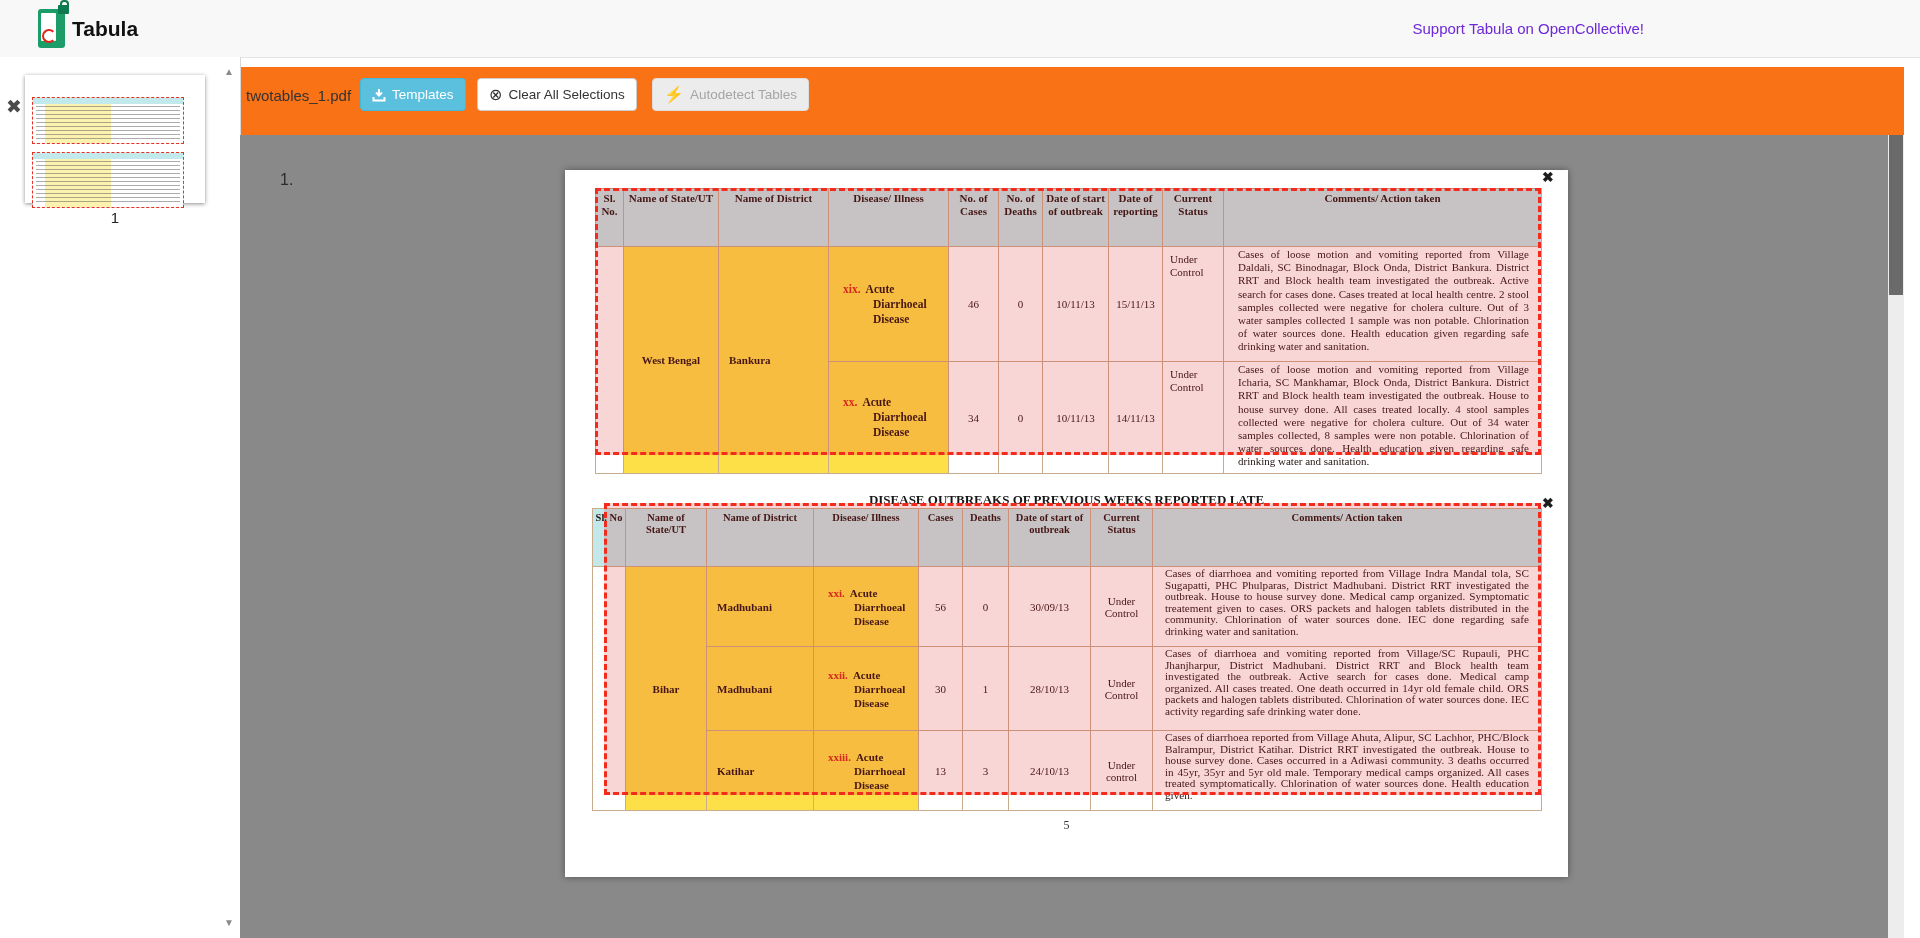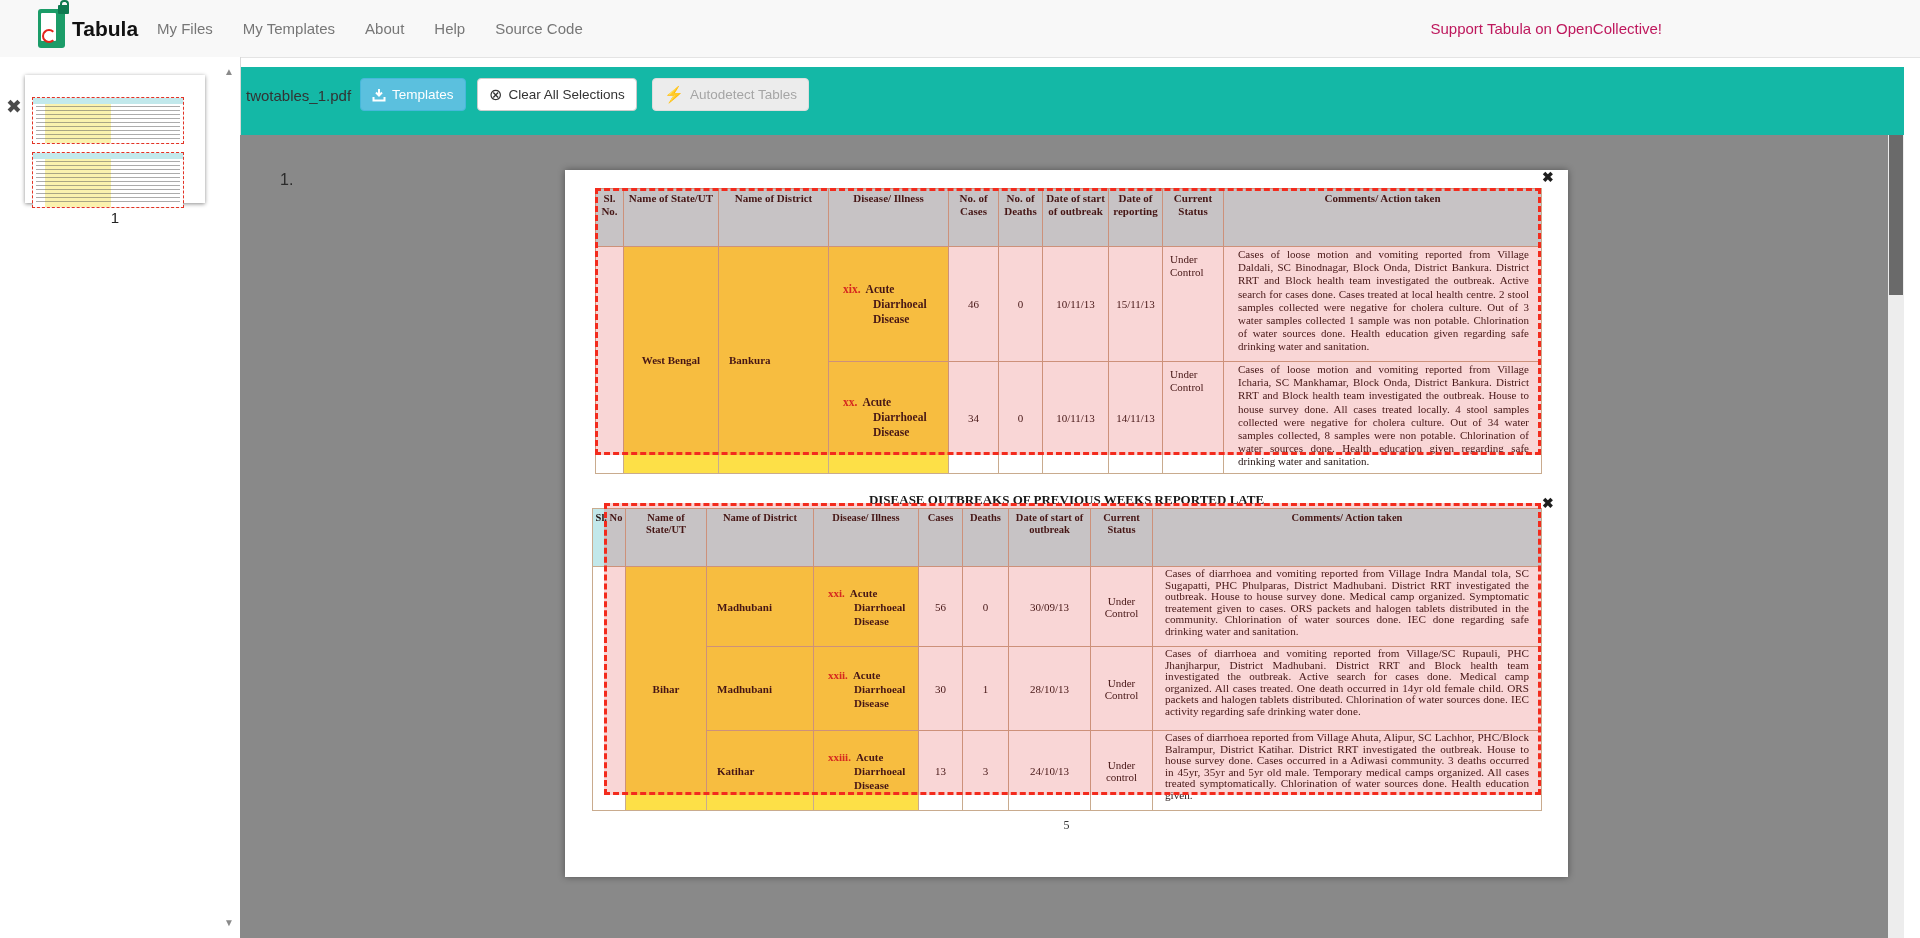--- a/index.html
+++ b/index.html
@@ -12,24 +12,24 @@
   #logo{position:absolute;left:38px;top:9px;width:27px;height:39px;background:#1b9c68;border-radius:3px;}
   #logo .pg{position:absolute;left:3px;top:4px;width:15px;height:28px;background:#fff;border-radius:1px;}
   #logo .curl{position:absolute;left:4px;bottom:5px;width:10px;height:10px;border:2.5px solid #e2231a;
               border-radius:50%;border-right-color:transparent;}
   #logo .lock{position:absolute;right:-4px;top:-4px;width:11px;height:9px;background:#0d7a50;border-radius:1px;}
   #logo .lock:before{content:"";position:absolute;left:2px;top:-5px;width:5px;height:5px;
               border:2px solid #0d7a50;border-bottom:none;border-radius:4px 4px 0 0;}
   #brand{position:absolute;left:72px;top:0;height:57px;line-height:57px;font-size:21px;font-weight:bold;color:#111;}
   #navlinks{position:absolute;left:157px;top:0;height:57px;display:flex;gap:30px;align-items:center;}
   #navlinks a{font-size:15px;color:#777;text-decoration:none;white-space:nowrap;cursor:pointer;}
-  #support{position:absolute;right:258px;top:0;height:57px;line-height:57px;font-size:15px;color:#be185d;cursor:pointer;}
-
-  
-  #toolbar{position:absolute;left:240px;top:67px;width:1664px;height:68px;background:#14b8a6;}
+  #support{position:absolute;right:276px;top:0;height:57px;line-height:57px;font-size:15px;color:#6d28d9;cursor:pointer;}
+
+  
+  #toolbar{position:absolute;left:240px;top:67px;width:1664px;height:68px;background:#f97316;}
   #filename{position:absolute;left:6px;top:20px;font-size:15px;color:#333;}
   .btn{position:absolute;top:11px;height:33px;border-radius:4px;font-size:13.5px;display:flex;
        align-items:center;gap:6px;padding:0 11px;box-sizing:border-box;cursor:pointer;white-space:nowrap;}
   #btn-templates{left:120px;background:#5bc0de;border:1px solid #46b8da;color:#fff;}
   #btn-clear{left:237px;background:#fff;border:1px solid #ccc;color:#333;}
   #btn-auto{left:412px;background:#ececec;border:1px solid #ddd;color:#a5a5a5;cursor:default;}
   #btn-export{left:1212px;top:10px;height:40px;background:#47a447;border:1px solid #398439;color:#fff;font-size:14.5px;}
   .gicon{font-size:16px;line-height:1;}
 
   
@@ -95,27 +95,20 @@
 
 <div id="app">
 
   <div id="navbar">
     <div id="logo">
       <div class="pg"></div>
       <div class="curl"></div>
       <div class="lock"></div>
     </div>
     <div id="brand">Tabula</div>
-    <div id="navlinks">
-      <a>My Files</a>
-      <a>My Templates</a>
-      <a>About</a>
-      <a>Help</a>
-      <a>Source Code</a>
-    </div>
     <div id="support">Support Tabula on OpenCollective!</div>
   </div>
 
   <div id="toolbar">
     <div id="filename">twotables_1.pdf</div>
 
     <div class="btn" id="btn-templates">
       <svg class="gicon" width="14" height="14" viewBox="0 0 14 14">
         <path d="M7 1v6M4 4.5l3 3 3-3" stroke="#fff" stroke-width="2" fill="none"></path>
         <path d="M1.5 9v3.5h11V9" stroke="#fff" stroke-width="2" fill="none"></path>

